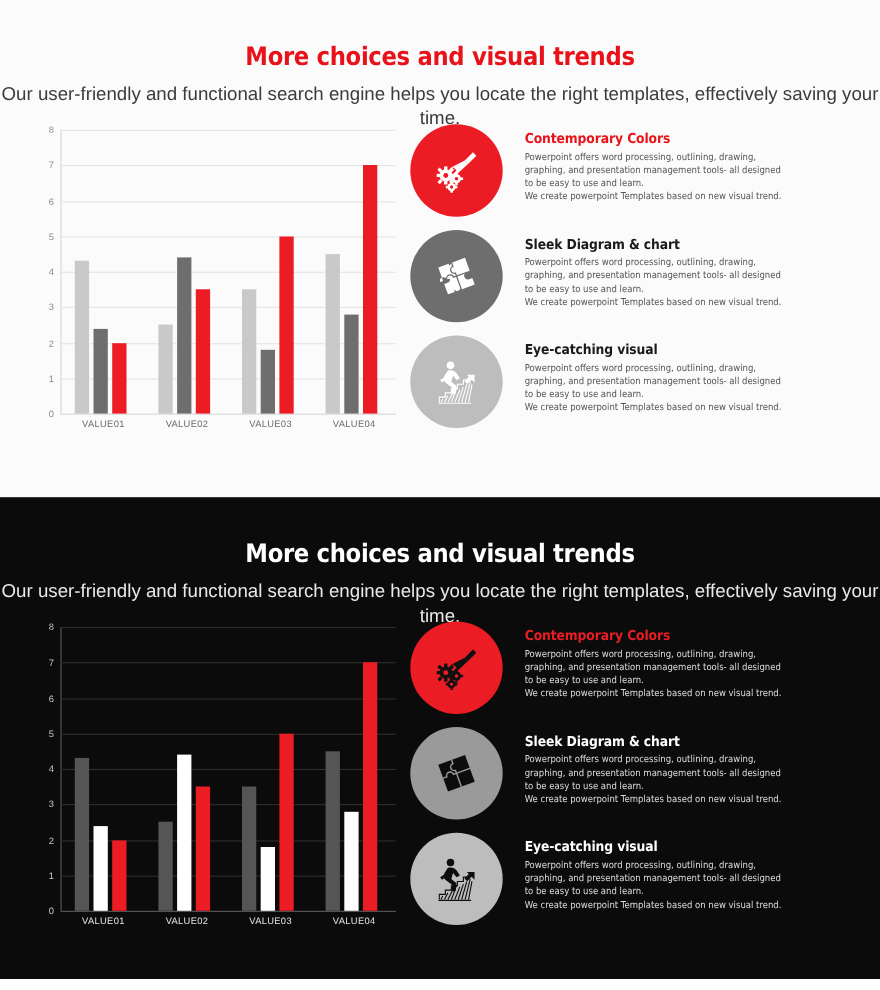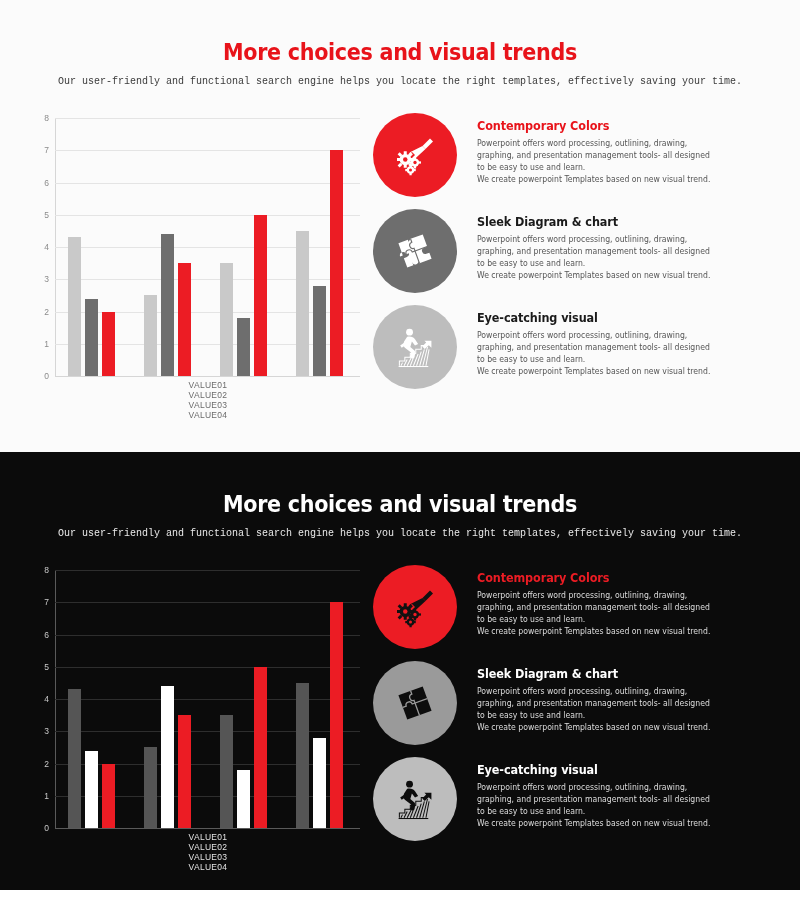--- a/index.html
+++ b/index.html
@@ -34,22 +34,22 @@
     font-family: "DejaVu Sans Condensed", "Liberation Sans Narrow", "Liberation Sans", sans-serif;
     font-weight: bold;
     font-size: 23px;
     letter-spacing: -0.3px;
     line-height: 1.1;
   }
   .section-light .head-title { color: #e8131a; }
   .section-dark  .head-title { color: #ffffff; }
 
   .head-sub {
-    font-family: Liberation Mono, monospace;
-    font-size: 10px;
+    font-family: Liberation Sans, sans-serif;
+    font-size: 17px;
     line-height: 1.3;
     margin-top: 10px;
   }
   .section-light .head-sub { color: #3b3b3b; }
   .section-dark  .head-sub { color: #e9e9e9; }
 
   .section-light .head { position: absolute; left: 0; top: 40px; width: 800px; }
   .section-dark  .head { position: absolute; left: 0; top: 40px; width: 800px; }
 
   
@@ -102,21 +102,20 @@
   .section-light .bar.s1 { background: #6e6e6e; }
   .section-light .bar.s2 { background: #ec1c24; }
   
   .section-dark .bar.s0 { background: #555555; }
   .section-dark .bar.s1 { background: #ffffff; }
   .section-dark .bar.s2 { background: #ec1c24; }
 
   .xlabels {
     position: absolute; left: 26px; right: 0; top: 262px;
     display: flex;
-    flex-direction: column;
   }
   .xlabel {
     flex: 1 1 0;
     text-align: center;
     font-size: 8.5px;
     letter-spacing: 0.3px;
     font-family: "Liberation Sans", sans-serif;
   }
   .section-light .xlabel { color: #6b6b6b; }
   .section-dark  .xlabel { color: #e4e4e4; }

